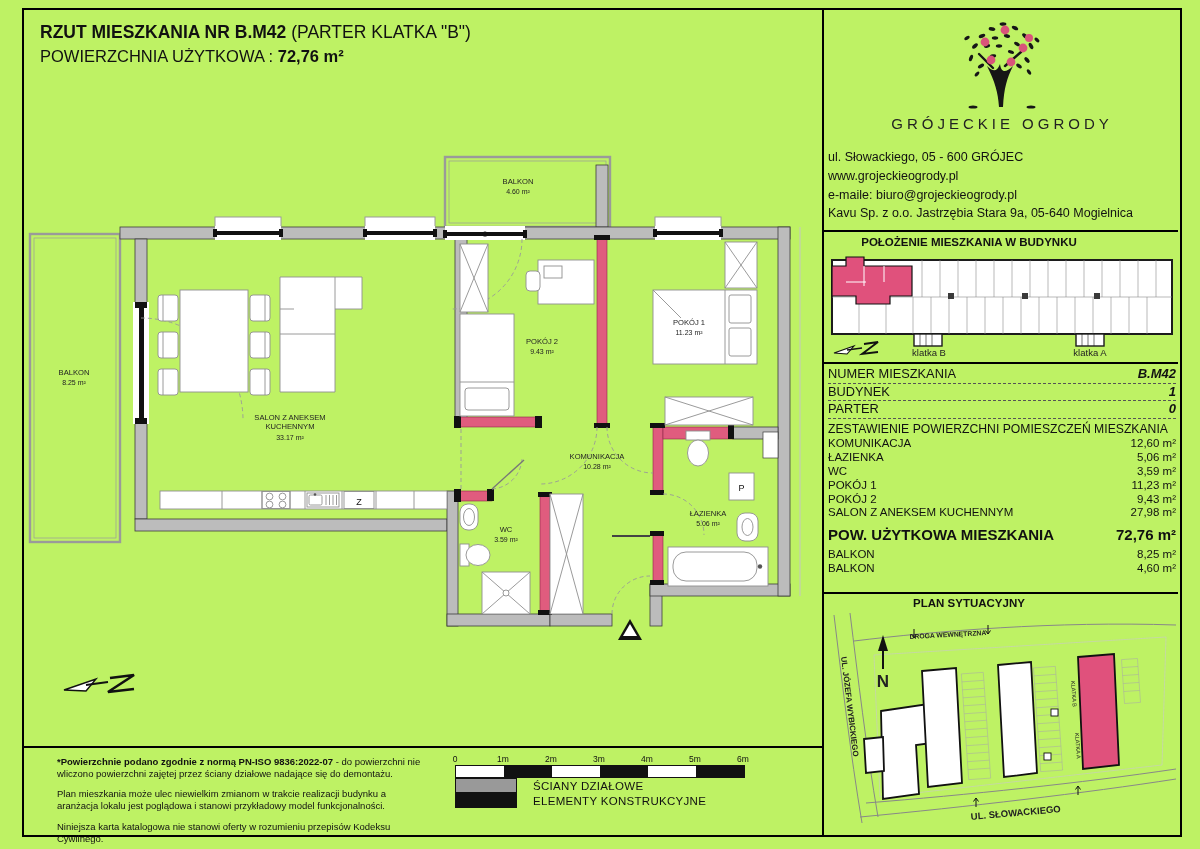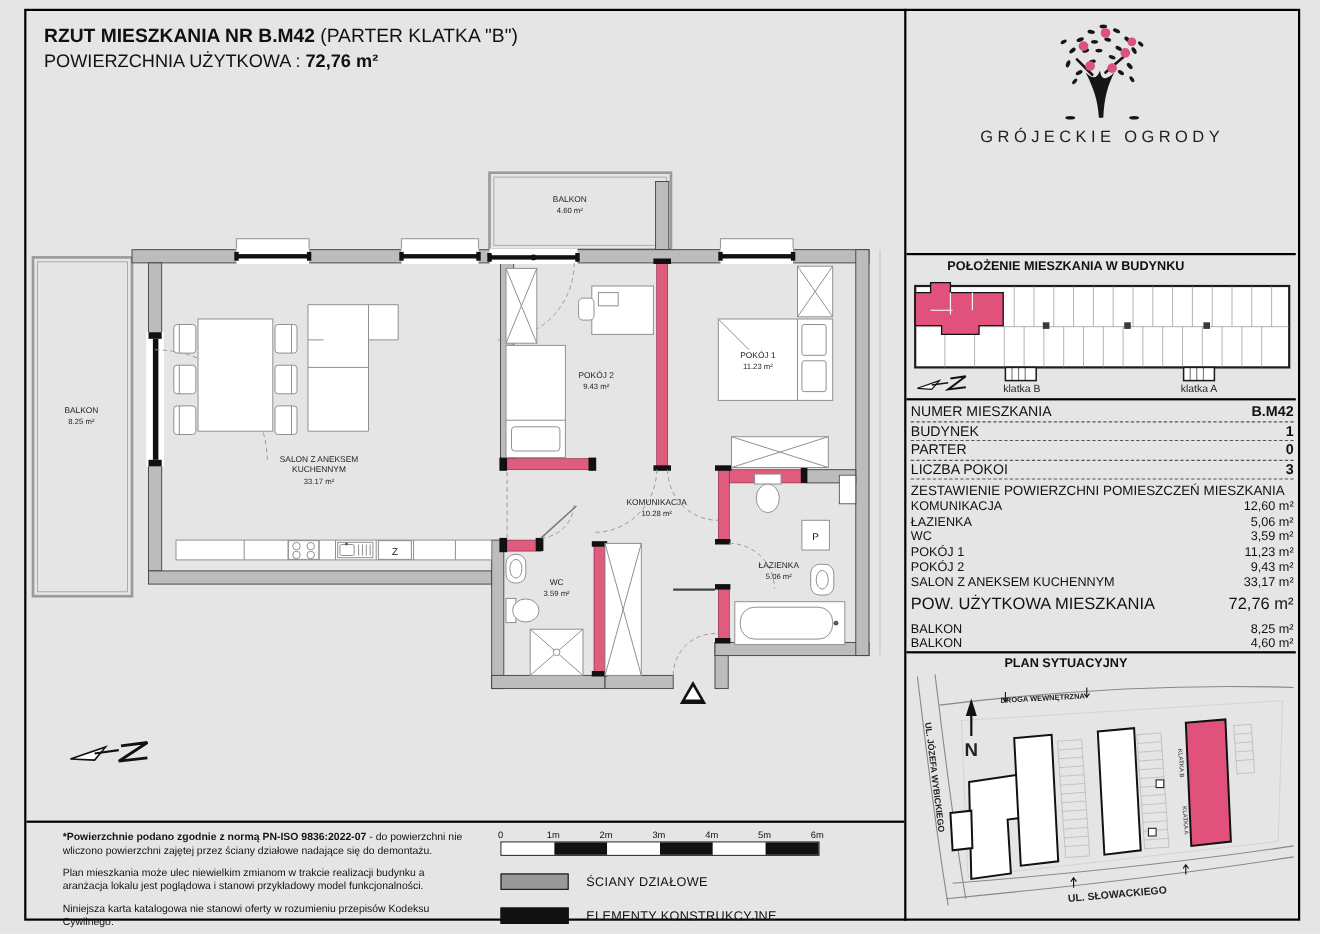--- a/index.html
+++ b/index.html
@@ -1,16 +1,16 @@
 <!DOCTYPE html>
 <html><head>
 <meta charset="utf-8">
 <style>
   html,body{margin:0;padding:0;background:#fff;}
-  .page{position:relative;width:1200px;height:849px;background:#e5e5e5;overflow:hidden;
+  .page{position:relative;width:1200px;height:849px;background:#bef264;overflow:hidden;
         font-family:"Liberation Sans",sans-serif;color:#111;}
   .abs{position:absolute;}
   .outer-border{left:22px;top:8px;width:1156px;height:825px;border:2px solid #000;}
   .vdiv{left:822px;top:8px;width:2px;height:829px;background:#000;}
   .hdiv-left{left:24px;top:746px;width:798px;height:2px;background:#000;}
   .rdiv{left:824px;width:354px;height:2px;background:#000;}
 
   
   .title-block{left:40px;top:20px;line-height:1.45;}
   .title-l1{font-size:17.5px;}
@@ -28,36 +28,36 @@
   .brand{font-family:"Liberation Serif",serif;font-weight:bold;font-size:29px;
          letter-spacing:3px;color:#c64b76;margin-top:2px;}
   .subbrand{font-size:15px;letter-spacing:4px;color:#222;margin-top:1px;}
   .addr{left:828px;top:148px;font-size:12.5px;line-height:1.5;text-align:left;}
   .sec-title{left:824px;width:290px;text-align:center;font-weight:bold;font-size:11.5px;}
 
   
   .table-wrap{left:828px;top:366px;width:348px;}
   .d-row{display:flex;justify-content:space-between;height:15.5px;
          border-bottom:1.5px dashed #555;font-size:12.8px;padding-bottom:1px;}
-  .d-row .val{font-weight:bold;font-size:13px;}
+  .d-row .val{font-weight:bold;font-size:13px;font-style:italic;}
   .sec-head{font-weight:normal;font-size:12.2px;margin-top:3px;height:15px;}
   .a-row{display:flex;justify-content:space-between;font-size:11.5px;height:13.8px;align-items:center;}
-  .total-row{display:flex;justify-content:space-between;font-weight:normal;font-size:15px;
-             margin-top:4px;height:20px;align-items:flex-start;}
+  .total-row{display:flex;justify-content:space-between;font-weight:bold;font-size:15px;
+             margin-top:4px;height:20px;align-items:flex-end;}
   .balc-rows{margin-top:4px;}
 
   
   .disclaimers{left:57px;top:756px;width:368px;font-size:9.5px;line-height:1.28;}
   .disclaimers p{margin:0 0 8px 0;}
   .scale-wrap{left:455px;top:754px;width:300px;}
   .scale-ticks{position:relative;height:11px;font-size:8.5px;}
   .scale-ticks span{position:absolute;transform:translateX(-50%);}
   .scale-bar{width:288px;height:11px;border:1px solid #111;display:flex;}
   .scale-bar i{display:block;width:48px;height:11px;}
-  .legend-row{display:flex;align-items:center;margin-top:16px;}
+  .legend-row{display:flex;align-items:center;margin-top:0;}
   .legend-row .swatch{width:60px;height:13px;border:1px solid #111;margin-right:16px;}
   .legend-row .lab{font-size:11.5px;letter-spacing:0.3px;}
 </style>
 </head>
 <body>
 
 <div class="page">
   <div class="abs outer-border"></div>
   <div class="abs vdiv"></div>
   <div class="abs hdiv-left"></div>
@@ -369,20 +369,26 @@
       <g fill="#d9537a">
         <circle cx="48" cy="28" r="4.4"></circle>
           <circle cx="68" cy="16" r="4.4"></circle>
           <circle cx="86" cy="34" r="4.4"></circle>
         <circle cx="54" cy="46" r="4.4"></circle>
           <circle cx="74" cy="48" r="4.4"></circle>
           <circle cx="92" cy="24" r="4"></circle>
       </g>
     </svg>
     <div class="subbrand">GRÓJECKIE OGRODY</div>
+  </div>
+  <div class="abs addr">
+    <div>ul. Słowackiego, 05 - 600 GRÓJEC</div>
+    <div>www.grojeckieogrody.pl</div>
+    <div>e-maile:  biuro@grojeckieogrody.pl</div>
+    <div>Kavu Sp. z o.o. Jastrzębia Stara 9a, 05-640 Mogielnica</div>
   </div>
 
   <div class="abs sec-title" style="top:236px">POŁOŻENIE MIESZKANIA W BUDYNKU</div>
   <svg class="abs" style="left:826px;top:252px" width="352" height="108" viewBox="0 0 352 108">
     <rect x="6" y="8" width="340" height="74" fill="#fff" stroke="#1c1c1c" stroke-width="2"></rect>
     <g stroke="#8a8a8a" stroke-width="0.6">
       <line x1="6" y1="45" x2="346" y2="45"></line>
       <line x1="96" y1="8" x2="96" y2="45"></line>
         <line x1="114" y1="8" x2="114" y2="45"></line>
         <line x1="132" y1="8" x2="132" y2="45"></line>
@@ -450,24 +456,20 @@
       <span class="val">B.M42</span>
     </div>
     <div class="d-row">
       <span>BUDYNEK</span>
       <span class="val">1</span>
     </div>
     <div class="d-row">
       <span>PARTER</span>
       <span class="val">0</span>
     </div>
-    <div class="d-row">
-      <span>LICZBA POKOI</span>
-      <span class="val">3</span>
-    </div>
     <div class="sec-head">ZESTAWIENIE POWIERZCHNI POMIESZCZEŃ MIESZKANIA</div>
     <div class="a-row">
       <span>KOMUNIKACJA</span>
       <span>12,60 m²</span>
     </div>
     <div class="a-row">
       <span>ŁAZIENKA</span>
       <span>5,06 m²</span>
     </div>
     <div class="a-row">
@@ -477,21 +479,21 @@
     <div class="a-row">
       <span>POKÓJ 1</span>
       <span>11,23 m²</span>
     </div>
     <div class="a-row">
       <span>POKÓJ 2</span>
       <span>9,43 m²</span>
     </div>
     <div class="a-row">
       <span>SALON Z ANEKSEM KUCHENNYM</span>
-      <span>33,17 m²</span>
+      <span>27,98 m²</span>
     </div>
     <div class="total-row">
       <span>POW. UŻYTKOWA MIESZKANIA</span>
       <span>72,76 m²</span>
     </div>
     <div class="balc-rows">
       <div class="a-row">
         <span>BALKON</span>
         <span>8,25 m²</span>
       </div>

